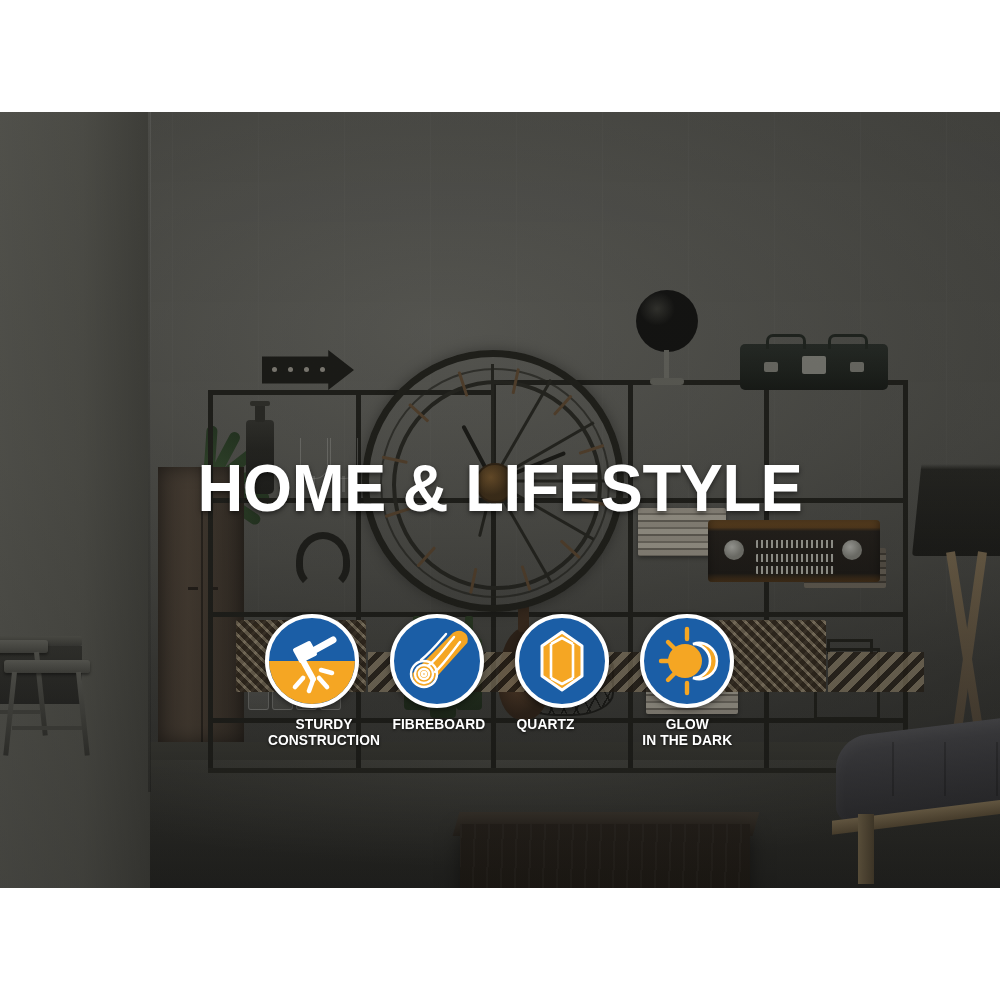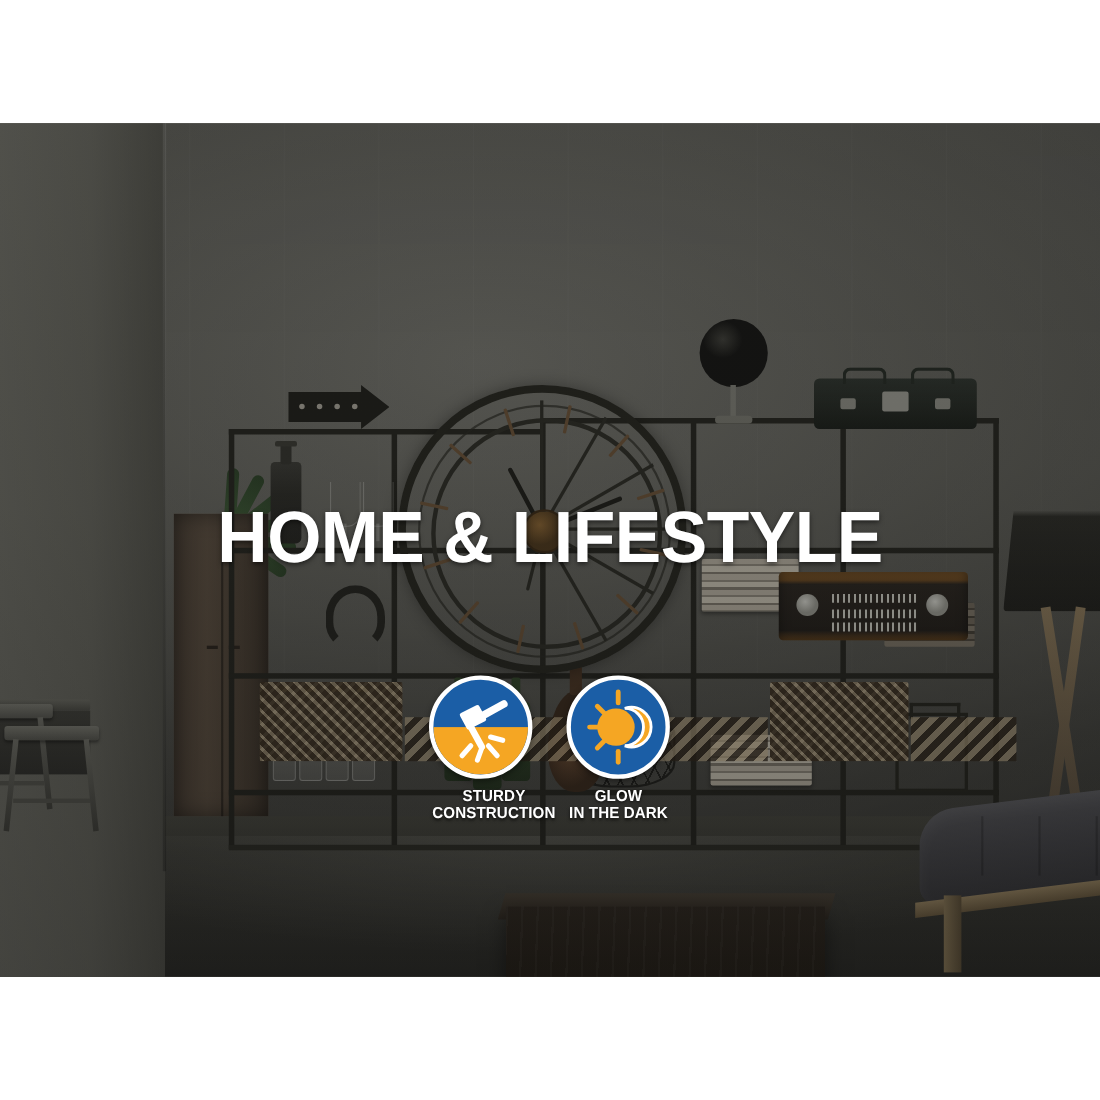--- a/index.html
+++ b/index.html
@@ -596,21 +596,60 @@
                 <path d="M34 60 L26 69"></path>
                 <path d="M52 52 L63 55"></path>
               </g>
             </svg>
           </div>
         </div>
         <div class="cap">STURDY
 CONSTRUCTION</div>
       </div>
 
-
+      <div class="badge">
+        <div class="disc">
+          <div class="ic">
+            <svg viewBox="0 0 86 86">
+              <g stroke="#f5a623" fill="none" stroke-width="4" stroke-linecap="round">
+                <path d="M20 56 L60 16 C66 12 74 16 72 24 L36 64 C30 70 20 66 20 56 Z" fill="#f5a623" stroke="#f5a623" stroke-width="3"></path>
+              </g>
+              <g stroke="#ffffff" fill="none" stroke-width="2.4" stroke-linecap="round">
+                <path d="M34 48 C44 40 52 28 60 19"></path>
+                <path d="M41 54 C50 46 58 34 66 24"></path>
+                <path d="M27 42 C37 34 45 24 52 16"></path>
+              </g>
+              <g fill="none" stroke="#ffffff" stroke-width="2.4">
+                <circle cx="30" cy="56" r="13"></circle>
+                <circle cx="30" cy="56" r="9"></circle>
+                <circle cx="30" cy="56" r="5"></circle>
+                <circle cx="30" cy="56" r="2"></circle>
+              </g>
+            </svg>
+          </div>
+        </div>
+        <div class="cap">FIBREBOARD</div>
+      </div>
+
+      <div class="badge">
+        <div class="disc">
+          <div class="ic">
+            <svg viewBox="0 0 86 86">
+              <path d="M43 14 L63 28 L63 58 L43 72 L23 58 L23 28 Z" fill="#f5a623" stroke="#ffffff" stroke-width="3" stroke-linejoin="round"></path>
+              <g stroke="#ffffff" stroke-width="2.6" fill="none" stroke-linejoin="round">
+                <path d="M32 26 L43 20 L54 26"></path>
+                <path d="M32 26 L32 60"></path>
+                <path d="M54 26 L54 60"></path>
+                <path d="M32 60 L43 66 L54 60"></path>
+              </g>
+            </svg>
+          </div>
+        </div>
+        <div class="cap">QUARTZ</div>
+      </div>
 
 
       <div class="badge">
         <div class="disc">
           <div class="ic">
             <svg viewBox="0 0 86 86">
               <g stroke="#f5a623" stroke-width="4.4" stroke-linecap="round">
                 <path d="M43 11 L43 21"></path>
                 <path d="M43 65 L43 75"></path>
                 <path d="M17 43 L27 43"></path>

